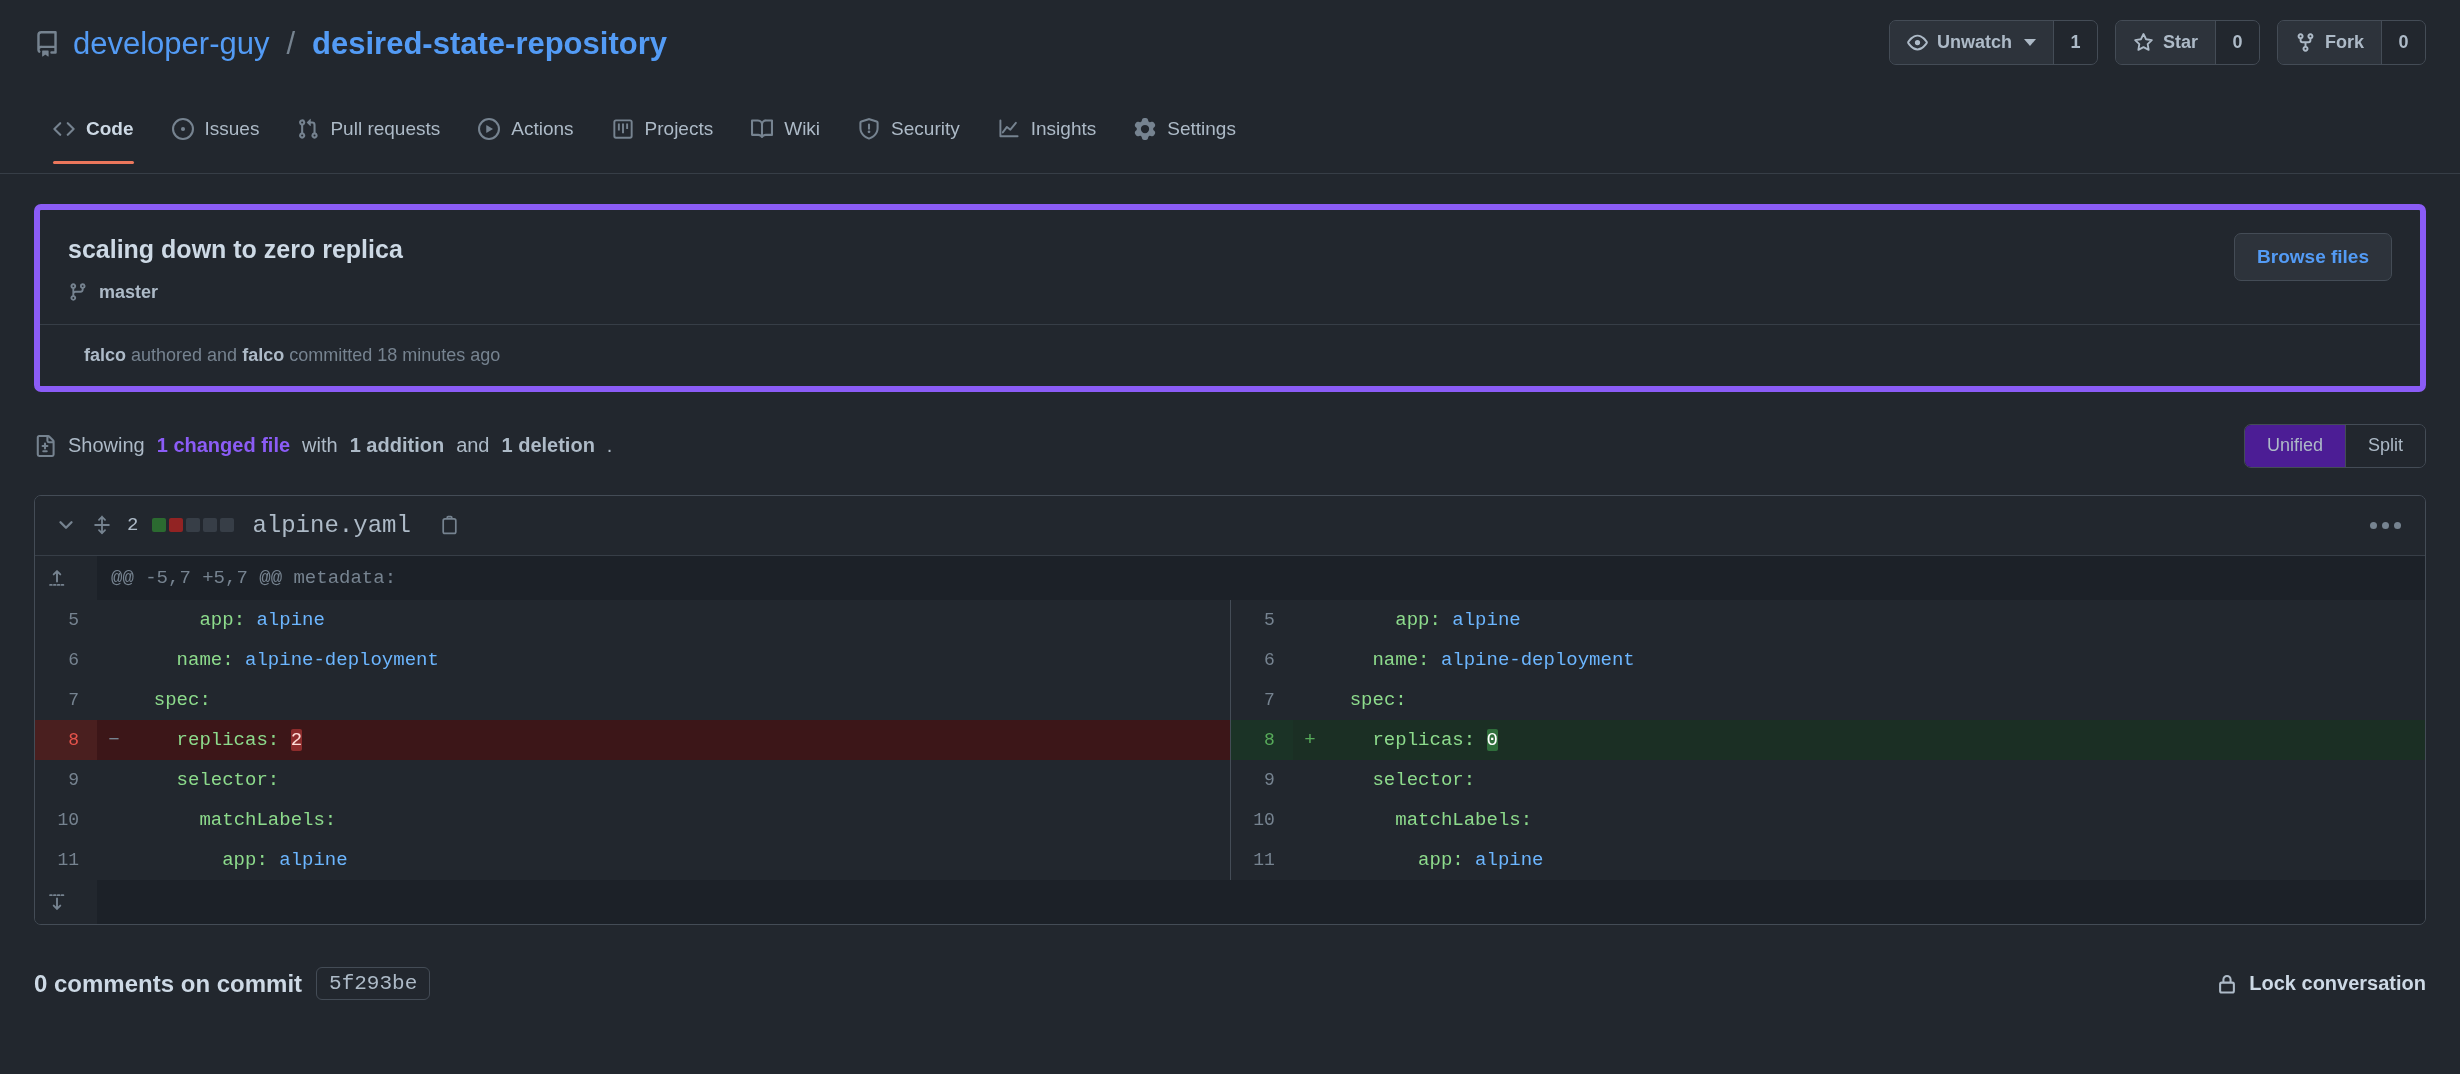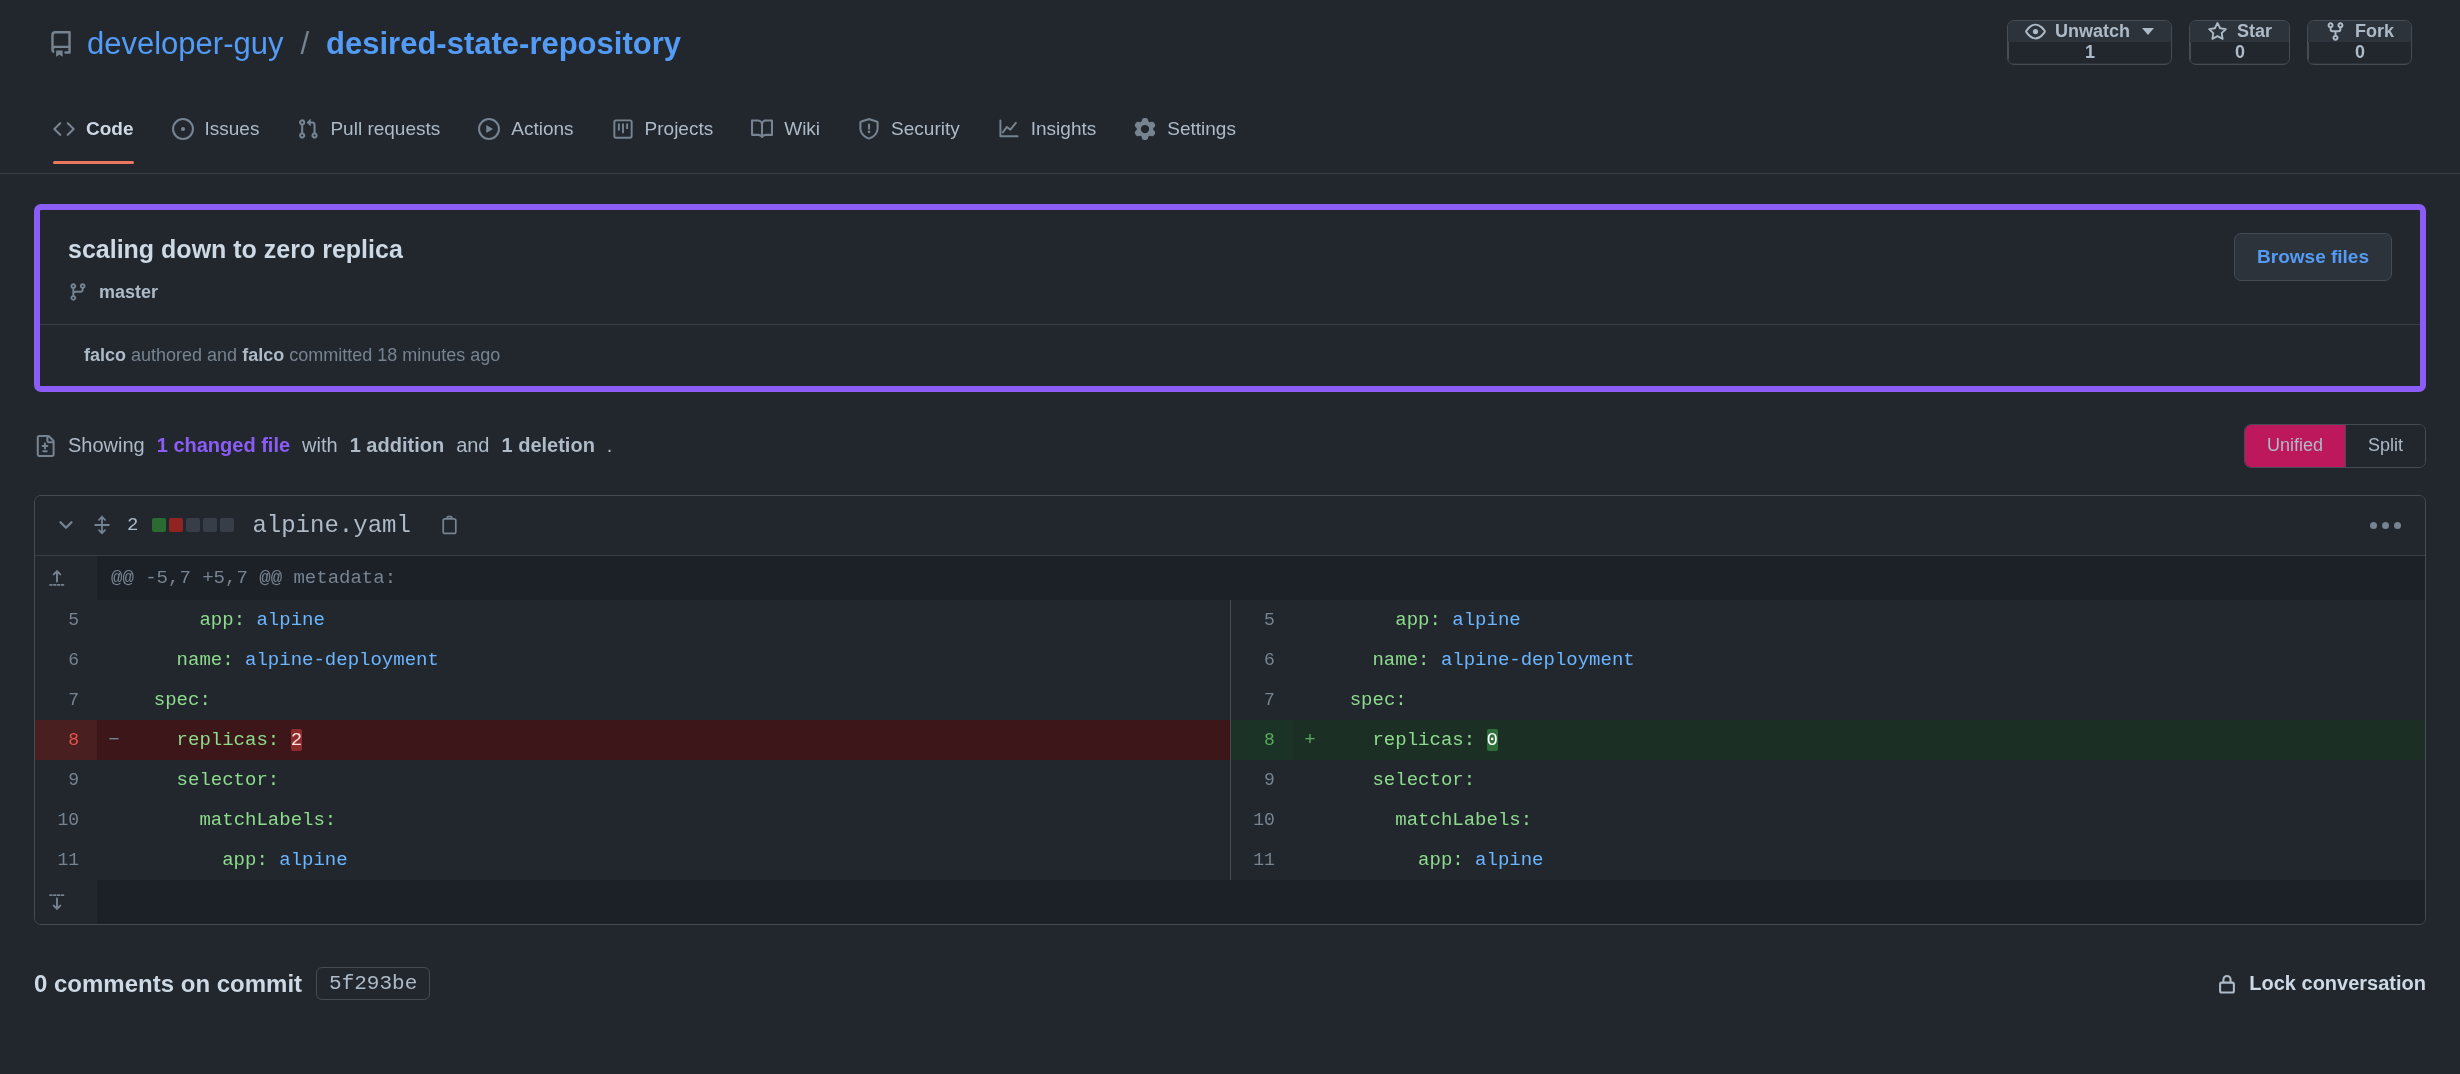--- a/index.html
+++ b/index.html
@@ -8,21 +8,21 @@
     background: #22272e;
     font-family: "Liberation Sans", sans-serif;
     color: #adbac7;
     overflow: hidden;
   }
   .page { width: 2460px; height: 1074px; position: relative; }
 
   
   .repo-header {
     height: 110px;
-    padding: 0 48px;
+    padding: 0 34px;
     display: flex;
     align-items: flex-start;
   }
   .repo-title {
     display: flex; align-items: center; gap: 13px;
     padding-top: 26px;
     font-size: 31px;
   }
   .repo-title .repo-icon { color: #768390; display: flex; align-items: center; }
   .repo-owner { color: #539bf5; font-weight: 400; }
@@ -34,21 +34,20 @@
     display: flex; gap: 17px;
     padding-top: 20px;
   }
   .btn-group {
     display: flex;
     border: 1px solid #444c56;
     border-radius: 7px;
     overflow: hidden;
     height: 45px;
     background: #2d333b;
-    flex-direction: column;
   }
   .btn-group .bg-main {
     display: flex; align-items: center; gap: 9px;
     padding: 0 17px;
     font-size: 18px; font-weight: 600;
     color: #adbac7;
     background: #2d333b;
     white-space: nowrap;
   }
   .btn-group .bg-count {
@@ -164,21 +163,21 @@
     display: flex;
     border: 1px solid #444c56;
     border-radius: 7px;
     overflow: hidden;
     height: 44px;
   }
   .diff-toggle .tg {
     display: flex; align-items: center; padding: 0 22px;
     font-size: 18px; color: #adbac7; background: #22272e;
   }
-  .diff-toggle .tg.sel { background: #be185d; }
+  .diff-toggle .tg.sel { background: #4c1d95; }
   .diff-toggle .tg + .tg { border-left: 1px solid #444c56; }
 
   
   .file-box {
     margin: 25px 34px 0 34px;
     border: 1px solid #444c56;
     border-radius: 7px;
     background: #22272e;
     overflow: hidden;
   }

